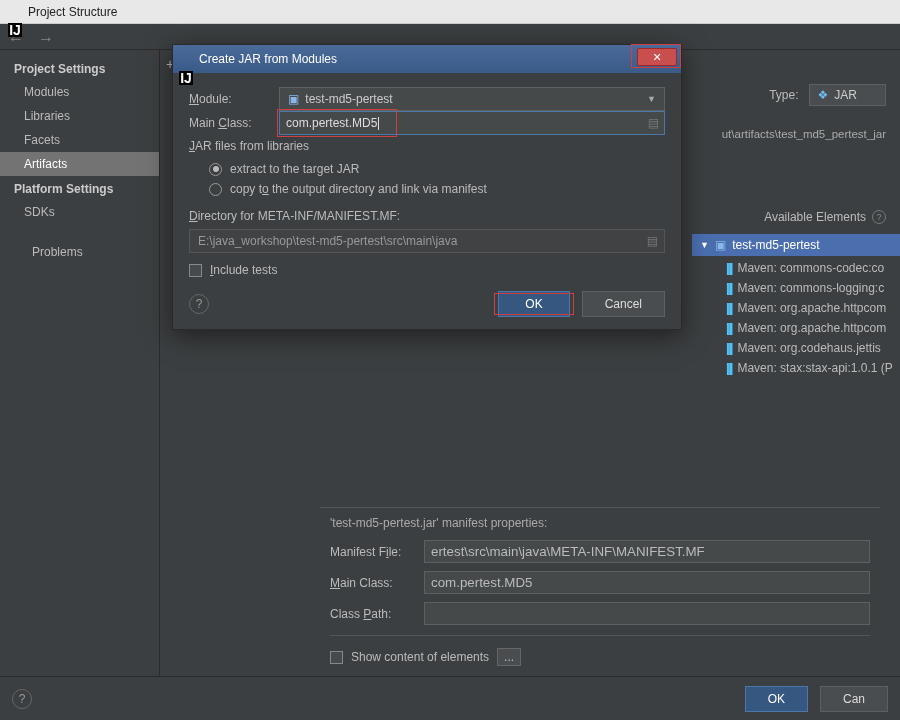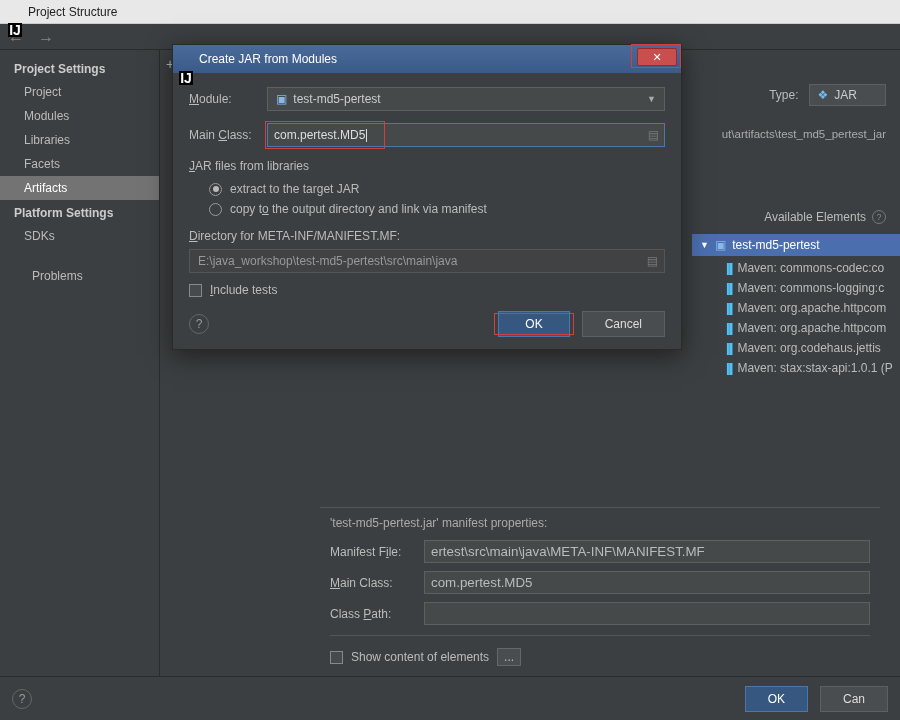--- a/index.html
+++ b/index.html
@@ -130,21 +130,21 @@
     position:absolute; right:4px; top:3px; width:40px; height:18px;
     background:#c94f4f; border:1px solid #9c2828; color:#fff;
     display:flex; align-items:center; justify-content:center; font-size:11px;
     border-radius:2px;
   }
   .dlg-title .red-ring {
     position:absolute; right:0px; top:-1px; width:50px; height:24px;
     border:1px solid #d04040; pointer-events:none;
   }
   .dlg-body { padding:14px 16px 12px; }
-  .dlg-row { display:flex; align-items:center; margin-bottom:12px; }
+  .dlg-row { display:flex; align-items:center; gap:12px; }
   .dlg-row label { width:78px; color:#bbb; }
   .dlg-row label .ul { text-decoration:underline; }
   .dlg-select {
     flex:1; background:#45494a; border:1px solid #5e6060; color:#ccc;
     padding:4px 8px; display:flex; align-items:center; gap:6px; position:relative;
   }
   .dlg-select .chev { position:absolute; right:8px; color:#aaa; font-size:9px; }
   .dlg-input-wrap { flex:1; position:relative; }
   .dlg-input {
     width:100%; background:#45494a; border:1px solid #4a78a8; color:#ddd;
@@ -201,21 +201,20 @@
   <div class="nav">
     <span>←</span>
     <span>→</span>
   </div>
 </div>
 
 <div class="main">
 
   <div class="sidebar">
     <div class="sb-header">Project Settings</div>
-    <div class="sb-item">Project</div>
     <div class="sb-item">Modules</div>
     <div class="sb-item">Libraries</div>
     <div class="sb-item">Facets</div>
     <div class="sb-item selected">Artifacts</div>
     <div class="sb-header">Platform Settings</div>
     <div class="sb-item">SDKs</div>
     <div style="height:16px"></div>
     <div class="sb-item" style="padding-left:32px">Problems</div>
   </div>
 

